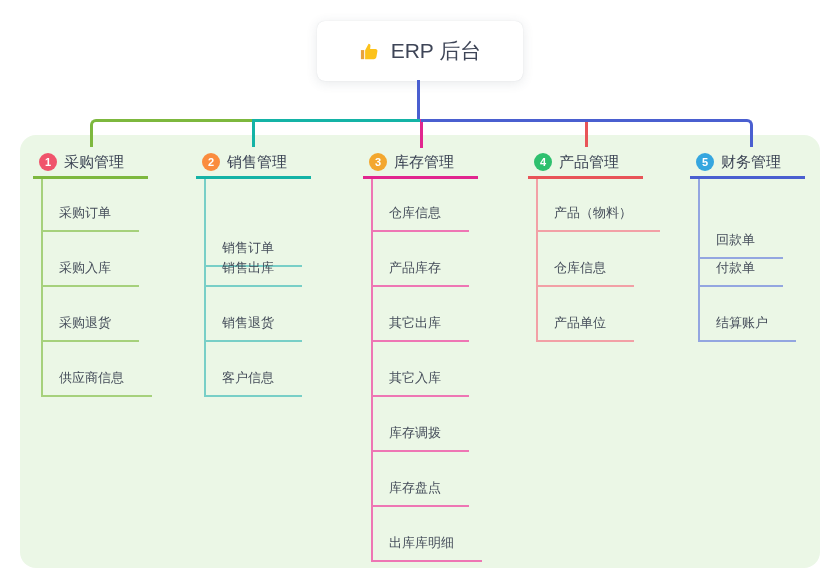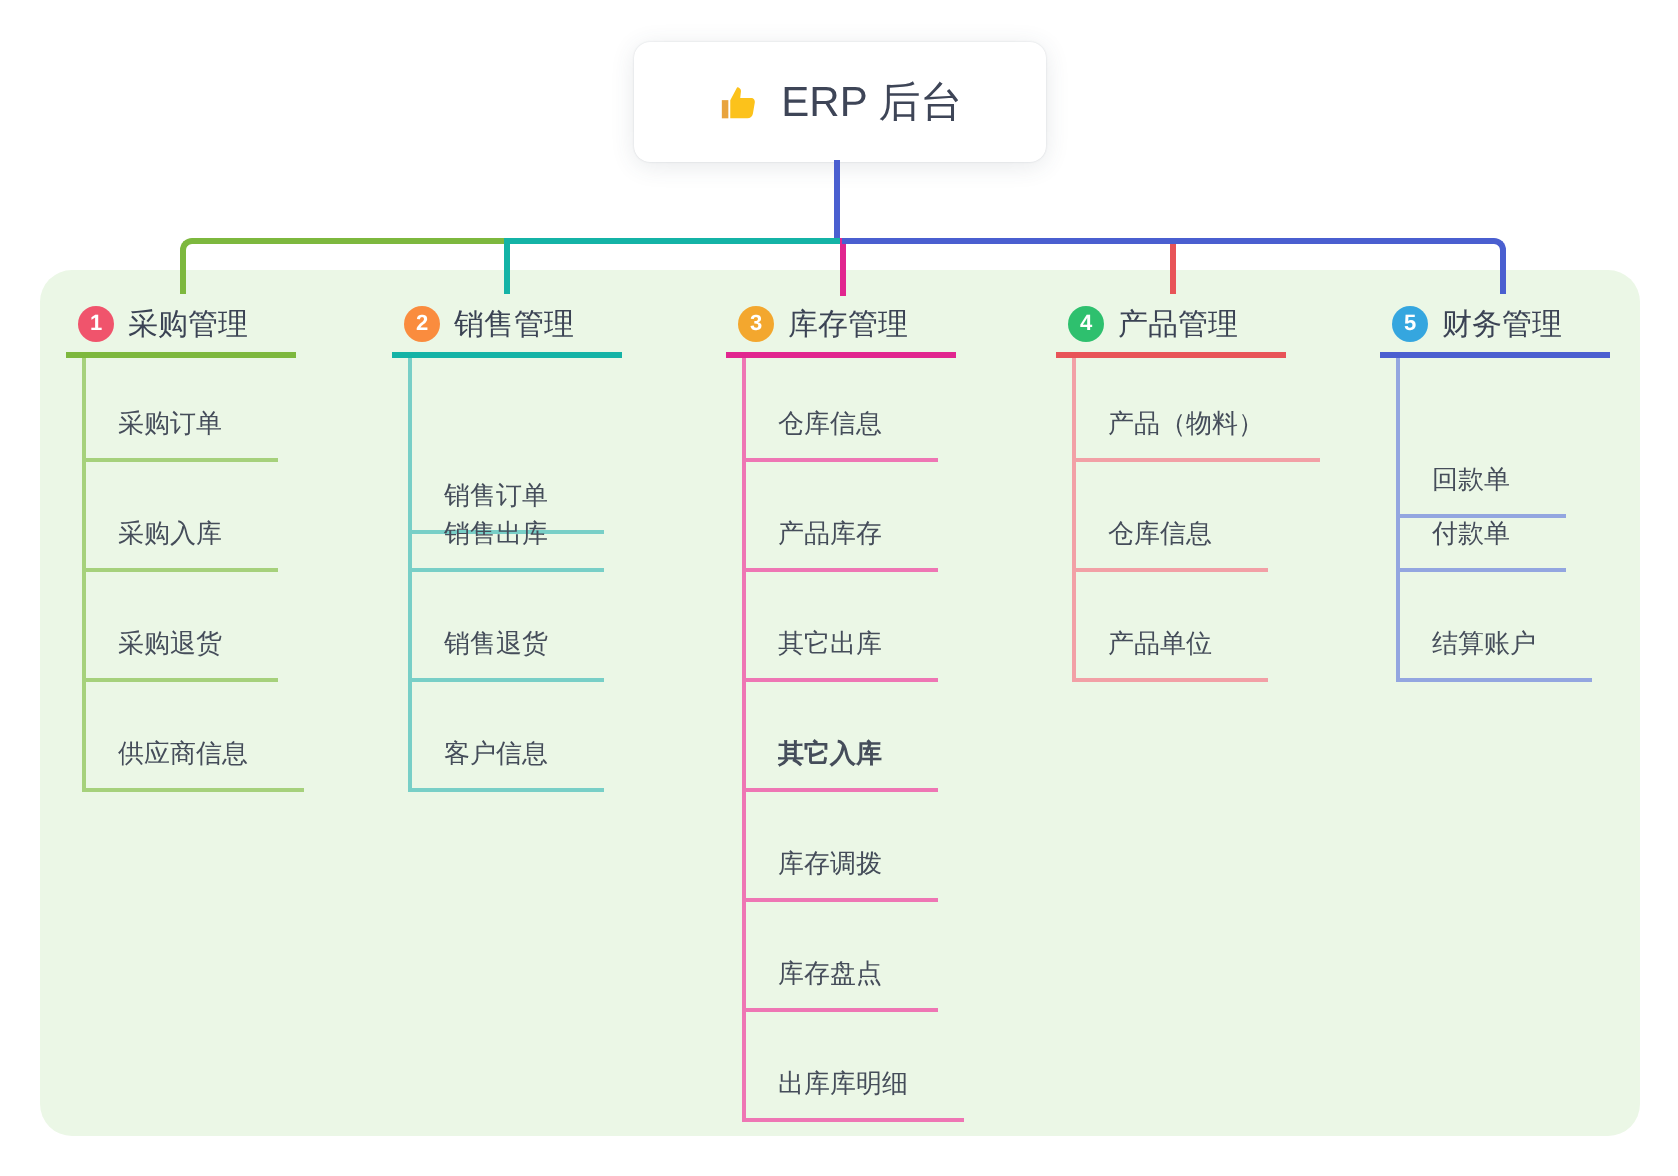--- a/index.html
+++ b/index.html
@@ -99,21 +99,21 @@
 
   <div class="branch">
     <div class="branch-header" style="left: 363px; width: 109px; border-bottom-color: rgb(225, 38, 143);">
       <span class="badge" style="background: rgb(243, 167, 46);">3</span>
       <span class="branch-label">库存管理</span>
     </div>
     <div class="vline" style="left: 371px; height: 382px; background: rgb(238, 118, 180);"></div>
   <div class="sub-item" style="left: 371px; top: 203px;"><span class="sub-label" style="border-bottom-color: rgb(238, 118, 180);">仓库信息</span></div>
         <div class="sub-item" style="left: 371px; top: 258px;"><span class="sub-label" style="border-bottom-color: rgb(238, 118, 180);">产品库存</span></div>
         <div class="sub-item" style="left: 371px; top: 313px;"><span class="sub-label" style="border-bottom-color: rgb(238, 118, 180);">其它出库</span></div>
-        <div class="sub-item" style="left: 371px; top: 368px;"><span class="sub-label" style="border-bottom-color: rgb(238, 118, 180); font-weight: bold;">其它入库</span></div>
+        <div class="sub-item" style="left: 371px; top: 368px;"><span class="sub-label" style="border-bottom-color: rgb(238, 118, 180);">其它入库</span></div>
         <div class="sub-item" style="left: 371px; top: 423px;"><span class="sub-label" style="border-bottom-color: rgb(238, 118, 180);">库存调拨</span></div>
         <div class="sub-item" style="left: 371px; top: 478px;"><span class="sub-label" style="border-bottom-color: rgb(238, 118, 180);">库存盘点</span></div>
         <div class="sub-item" style="left: 371px; top: 533px;"><span class="sub-label" style="border-bottom-color: rgb(238, 118, 180);">出库库明细</span></div>
       </div>
 
   <div class="branch">
     <div class="branch-header" style="left: 528px; width: 109px; border-bottom-color: rgb(232, 84, 88);">
       <span class="badge" style="background: rgb(46, 192, 110);">4</span>
       <span class="branch-label">产品管理</span>
     </div>

